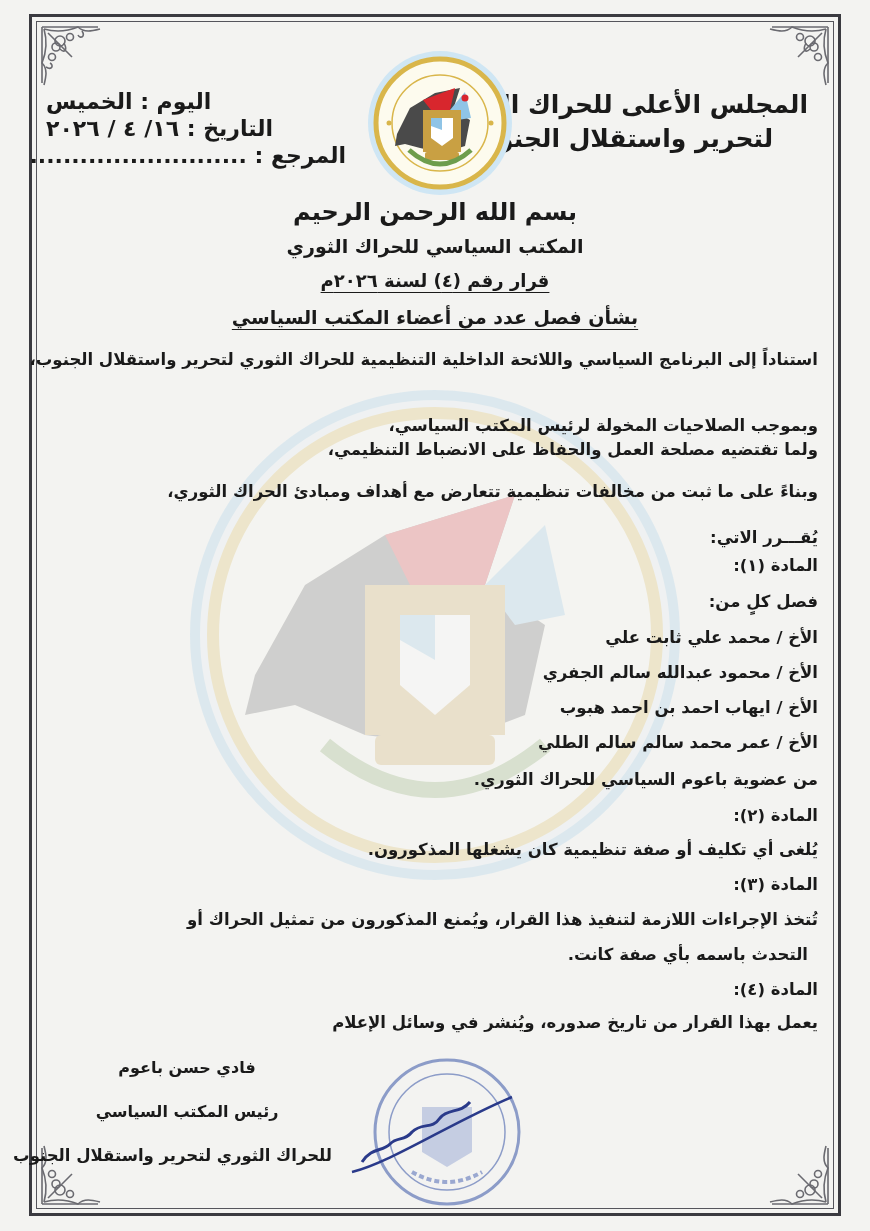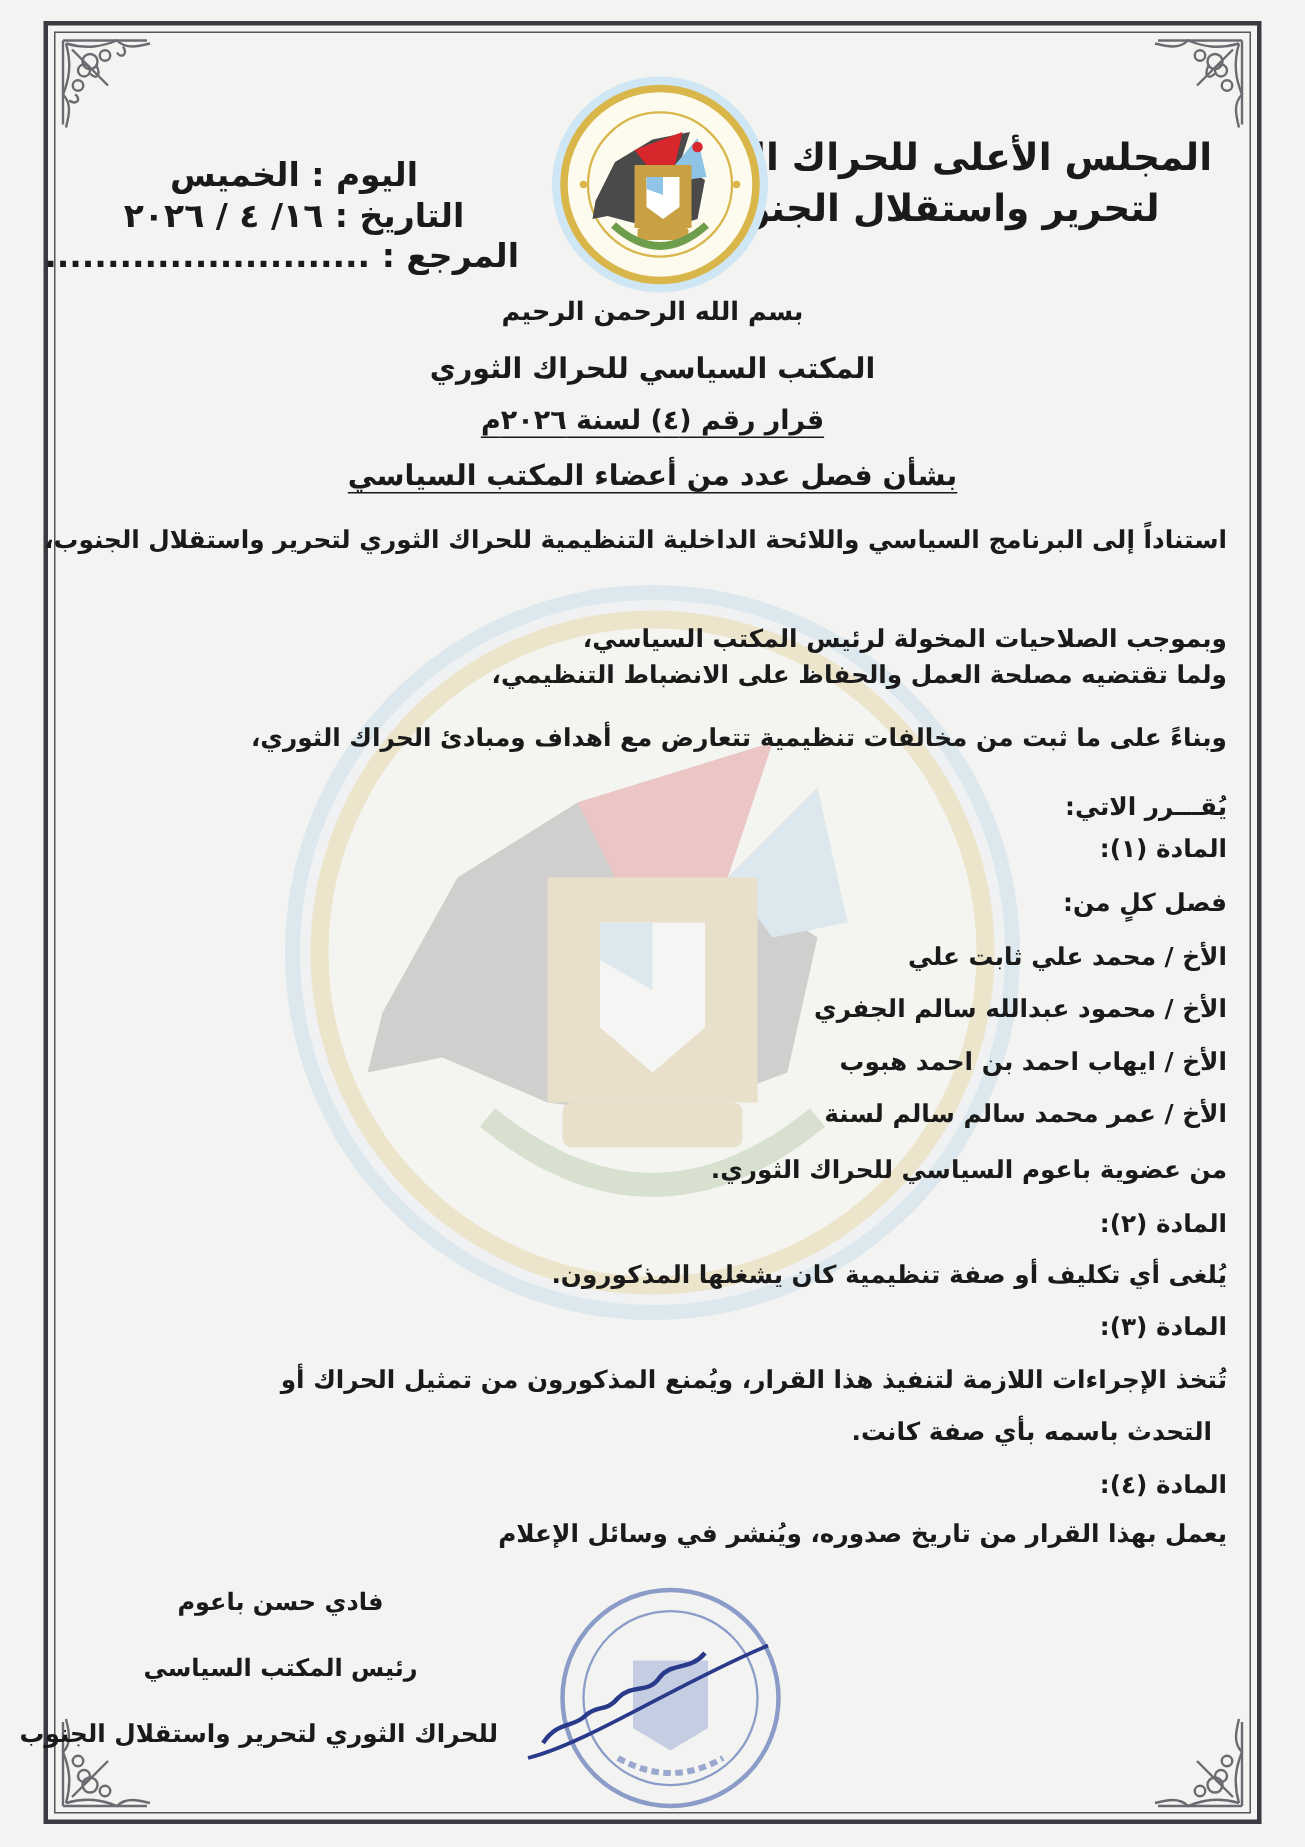--- a/index.html
+++ b/index.html
@@ -26,27 +26,27 @@
     .corner.br { right: 38px; bottom: 23px; transform: scale(-1,-1); }
 
     .watermark {
       position: absolute; left: 185px; top: 385px; width: 500px; height: 500px;
       opacity: 0.22; pointer-events: none;
     }
 
     .t { position: absolute; font-weight: bold; white-space: nowrap; }
 
     .hdr-right { right: 62px; top: 88px; text-align: center; font-size: 25px; line-height: 34px; }
-    .hdr-left { left: 46px; top: 88px; text-align: center; font-size: 22px; line-height: 27px; width: 300px; margin-top: 16px; }
+    .hdr-left { left: 46px; top: 88px; text-align: left; font-size: 22px; line-height: 27px; width: 300px; }
     .hdr-left div { white-space: nowrap; }
 
     .logo { position: absolute; left: 365px; top: 48px; width: 150px; height: 150px; }
 
     .center { left: 0; right: 0; text-align: center; }
-    .basmala { top: 198px; font-size: 17px; }
+    .basmala { top: 198px; font-size: 24px; }
     .office { top: 235px; font-size: 19px; font-weight: bold; }
     .decision-no { top: 270px; font-size: 18px; }
     .decision-no span, .subject span { text-decoration: underline; text-underline-offset: 5px; }
     .subject { top: 306px; font-size: 19px; }
 
     .body-text { right: 52px; font-size: 16.5px; }
     .p1 { top: 350px; margin-left: 32px; }
     .p2 { top: 416px; }
     .p3 { top: 440px; }
     .p4 { top: 482px; }
@@ -192,21 +192,21 @@
 <div class="t body-text p2">وبموجب الصلاحيات المخولة لرئيس المكتب السياسي،</div>
 <div class="t body-text p3">ولما تقتضيه مصلحة العمل والحفاظ على الانضباط التنظيمي،</div>
 <div class="t body-text p4">وبناءً على ما ثبت من مخالفات تنظيمية تتعارض مع أهداف ومبادئ الحراك الثوري،</div>
 
 <div class="t body-text dec-head">يُقـــرر الاتي:</div>
 <div class="t body-text art1">المادة (١):</div>
 <div class="t body-text sep-from">فصل كلٍ من:</div>
 <div class="t body-text name1">الأخ / محمد علي ثابت علي</div>
 <div class="t body-text name2">الأخ / محمود عبدالله سالم الجفري</div>
 <div class="t body-text name3">الأخ / ايهاب احمد بن احمد هبوب</div>
-<div class="t body-text name4">الأخ / عمر محمد سالم سالم لسنة</div>
+<div class="t body-text name4">الأخ / عمر محمد سالم سالم الطلي</div>
 <div class="t body-text from-membership">من عضوية باعوم السياسي للحراك الثوري.</div>
 
 <div class="t body-text art2">المادة (٢):</div>
 <div class="t body-text art2-text">يُلغى أي تكليف أو صفة تنظيمية كان يشغلها المذكورون.</div>
 
 <div class="t body-text art3">المادة (٣):</div>
 <div class="t body-text art3-text1">تُتخذ الإجراءات اللازمة لتنفيذ هذا القرار، ويُمنع المذكورون من تمثيل الحراك أو</div>
 <div class="t body-text art3-text2">التحدث باسمه بأي صفة كانت.</div>
 
 <div class="t body-text art4">المادة (٤):</div>

